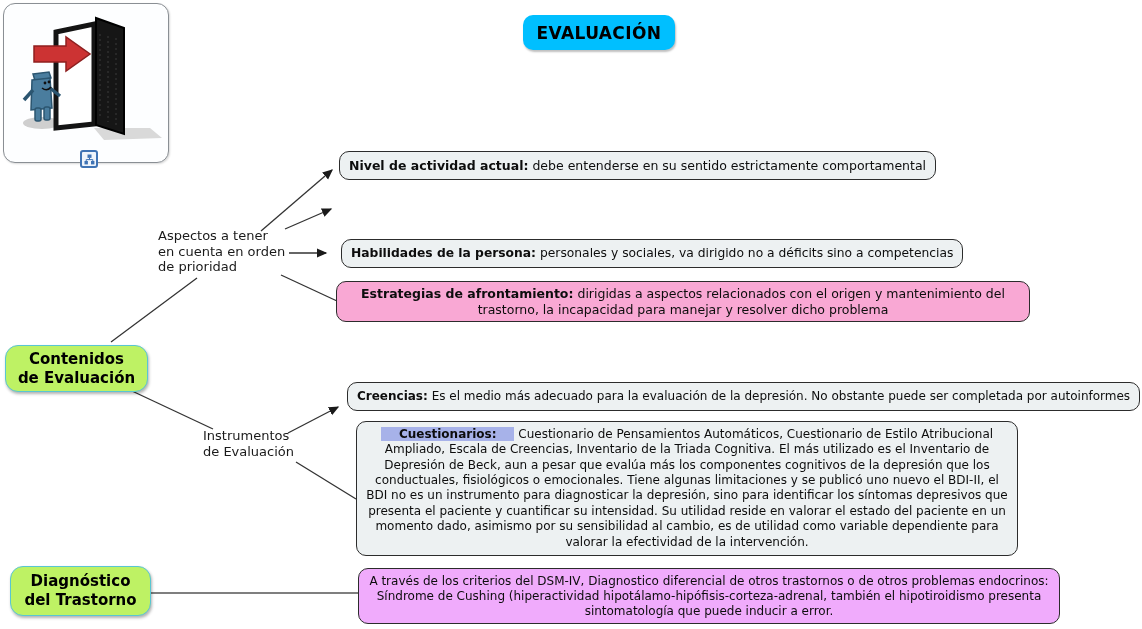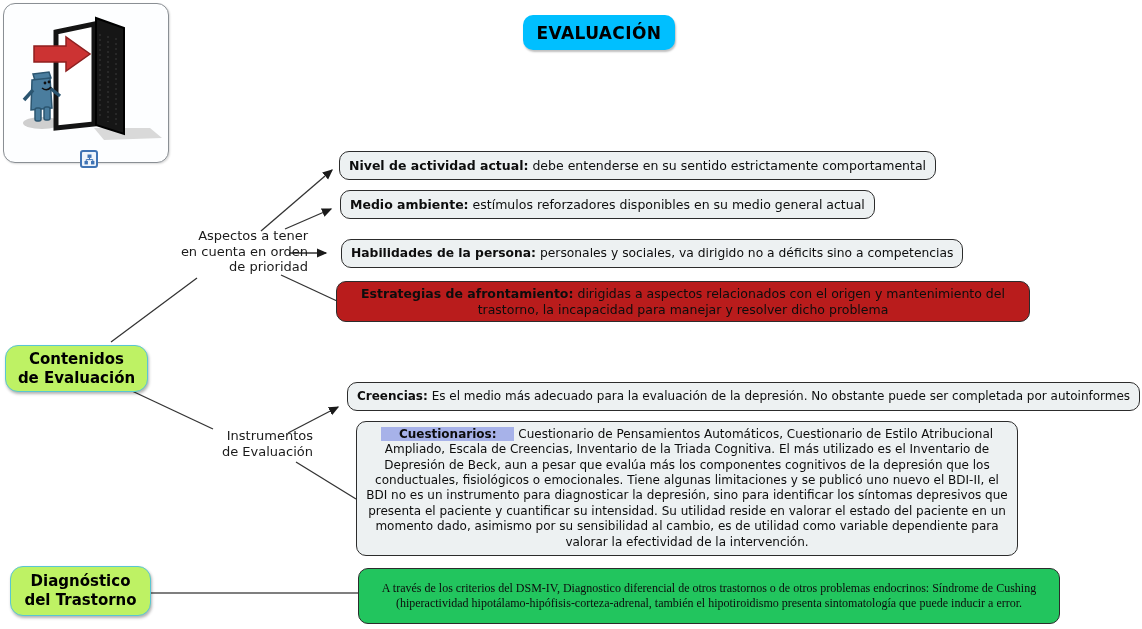--- a/index.html
+++ b/index.html
@@ -38,21 +38,21 @@
     border:1px solid #59c6d2;
     display:flex;flex-direction:column;align-items:center;justify-content:center;
     font-weight:bold;font-size:15px;line-height:19px;text-align:center;color:#000;
     box-shadow:1px 2px 3px rgba(0,0,0,.3);
   }
   .topic-contenidos{left:5px;top:345px;width:141px;height:45px;}
   .topic-diagnostico{left:10px;top:566px;width:139px;height:48px;}
 
   
   .phrase{
-    position:absolute;text-align:right;font-size:13px;line-height:15.5px;color:#1a1a1a;
+    position:absolute;text-align:left;font-size:13px;line-height:15.5px;color:#1a1a1a;
   }
   .phrase-aspectos{left:158px;top:228px;width:150px;}
   .phrase-instrumentos{left:203px;top:428px;width:110px;}
 
   
   .node-box{
     position:absolute;
     border:1.5px solid #2c2c2c;border-radius:10px;
     font-size:12.5px;line-height:1.25;text-align:center;color:#0d0d0d;
     padding:4px 9px;box-sizing:border-box;
@@ -150,37 +150,34 @@
 
   <div class="phrase phrase-instrumentos">
     <div>Instrumentos</div>
     <div>de Evaluación</div>
   </div>
 
   <div class="node-box oneline node-nivel" style="background-color: rgb(237, 241, 242);">
     <span><b>Nivel de actividad actual:</b><span> debe entenderse en su sentido estrictamente comportamental</span></span>
   </div>
 
-  <div class="node-box oneline node-medio" style="background-color: rgb(237, 241, 242);">
-    <span><b>Medio ambiente:</b><span> estímulos reforzadores disponibles en su medio general actual</span></span>
-  </div>
 
   <div class="node-box oneline node-habilidades" style="background-color: rgb(237, 241, 242);">
     <span><b>Habilidades de la persona:</b><span> personales y sociales, va dirigido no a déficits sino a competencias</span></span>
   </div>
 
-  <div class="node-box node-estrategias" style="background-color: #b91c1c;">
+  <div class="node-box node-estrategias" style="background-color: #f9a8d4;">
     <span><b>Estrategias de afrontamiento:</b><span> dirigidas a aspectos relacionados con el origen y mantenimiento del trastorno, la incapacidad para manejar y resolver dicho problema</span></span>
   </div>
 
   <div class="node-box oneline node-entrevista" style="background-color: rgb(237, 241, 242);">
     <span><b>Creencias:</b><span> Es el medio más adecuado para la evaluación de la depresión. No obstante puede ser completada por autoinformes</span></span>
   </div>
 
   <div class="node-box node-cuestionarios" style="background-color: rgb(237, 241, 242);">
     <span><b class="hl" style="background-color: rgb(167, 178, 233);">Cuestionarios:</b><span> Cuestionario de Pensamientos Automáticos, Cuestionario de Estilo Atribucional Ampliado, Escala de Creencias, Inventario de la Triada Cognitiva. El más utilizado es el Inventario de Depresión de Beck, aun a pesar que evalúa más los componentes cognitivos de la depresión que los conductuales, fisiológicos o emocionales. Tiene algunas limitaciones y se publicó uno nuevo el BDI-II, el BDI no es un instrumento para diagnosticar la depresión, sino para identificar los síntomas depresivos que presenta el paciente y cuantificar su intensidad. Su utilidad reside en valorar el estado del paciente en un momento dado, asimismo por su sensibilidad al cambio, es de utilidad como variable dependiente para valorar la efectividad de la intervención.</span></span>
   </div>
 
-  <div class="node-box node-dsm" style="background-color: #22c55e; font-family: Liberation Serif, serif;">
+  <div class="node-box node-dsm" style="background-color: #f0abfc;">
     <span>A través de los criterios del DSM-IV, Diagnostico diferencial de otros trastornos o de otros problemas endocrinos: Síndrome de Cushing (hiperactividad hipotálamo-hipófisis-corteza-adrenal, también el hipotiroidismo presenta sintomatología que puede inducir a error.</span>
   </div>
 
 </div>
 
 </body></html>

